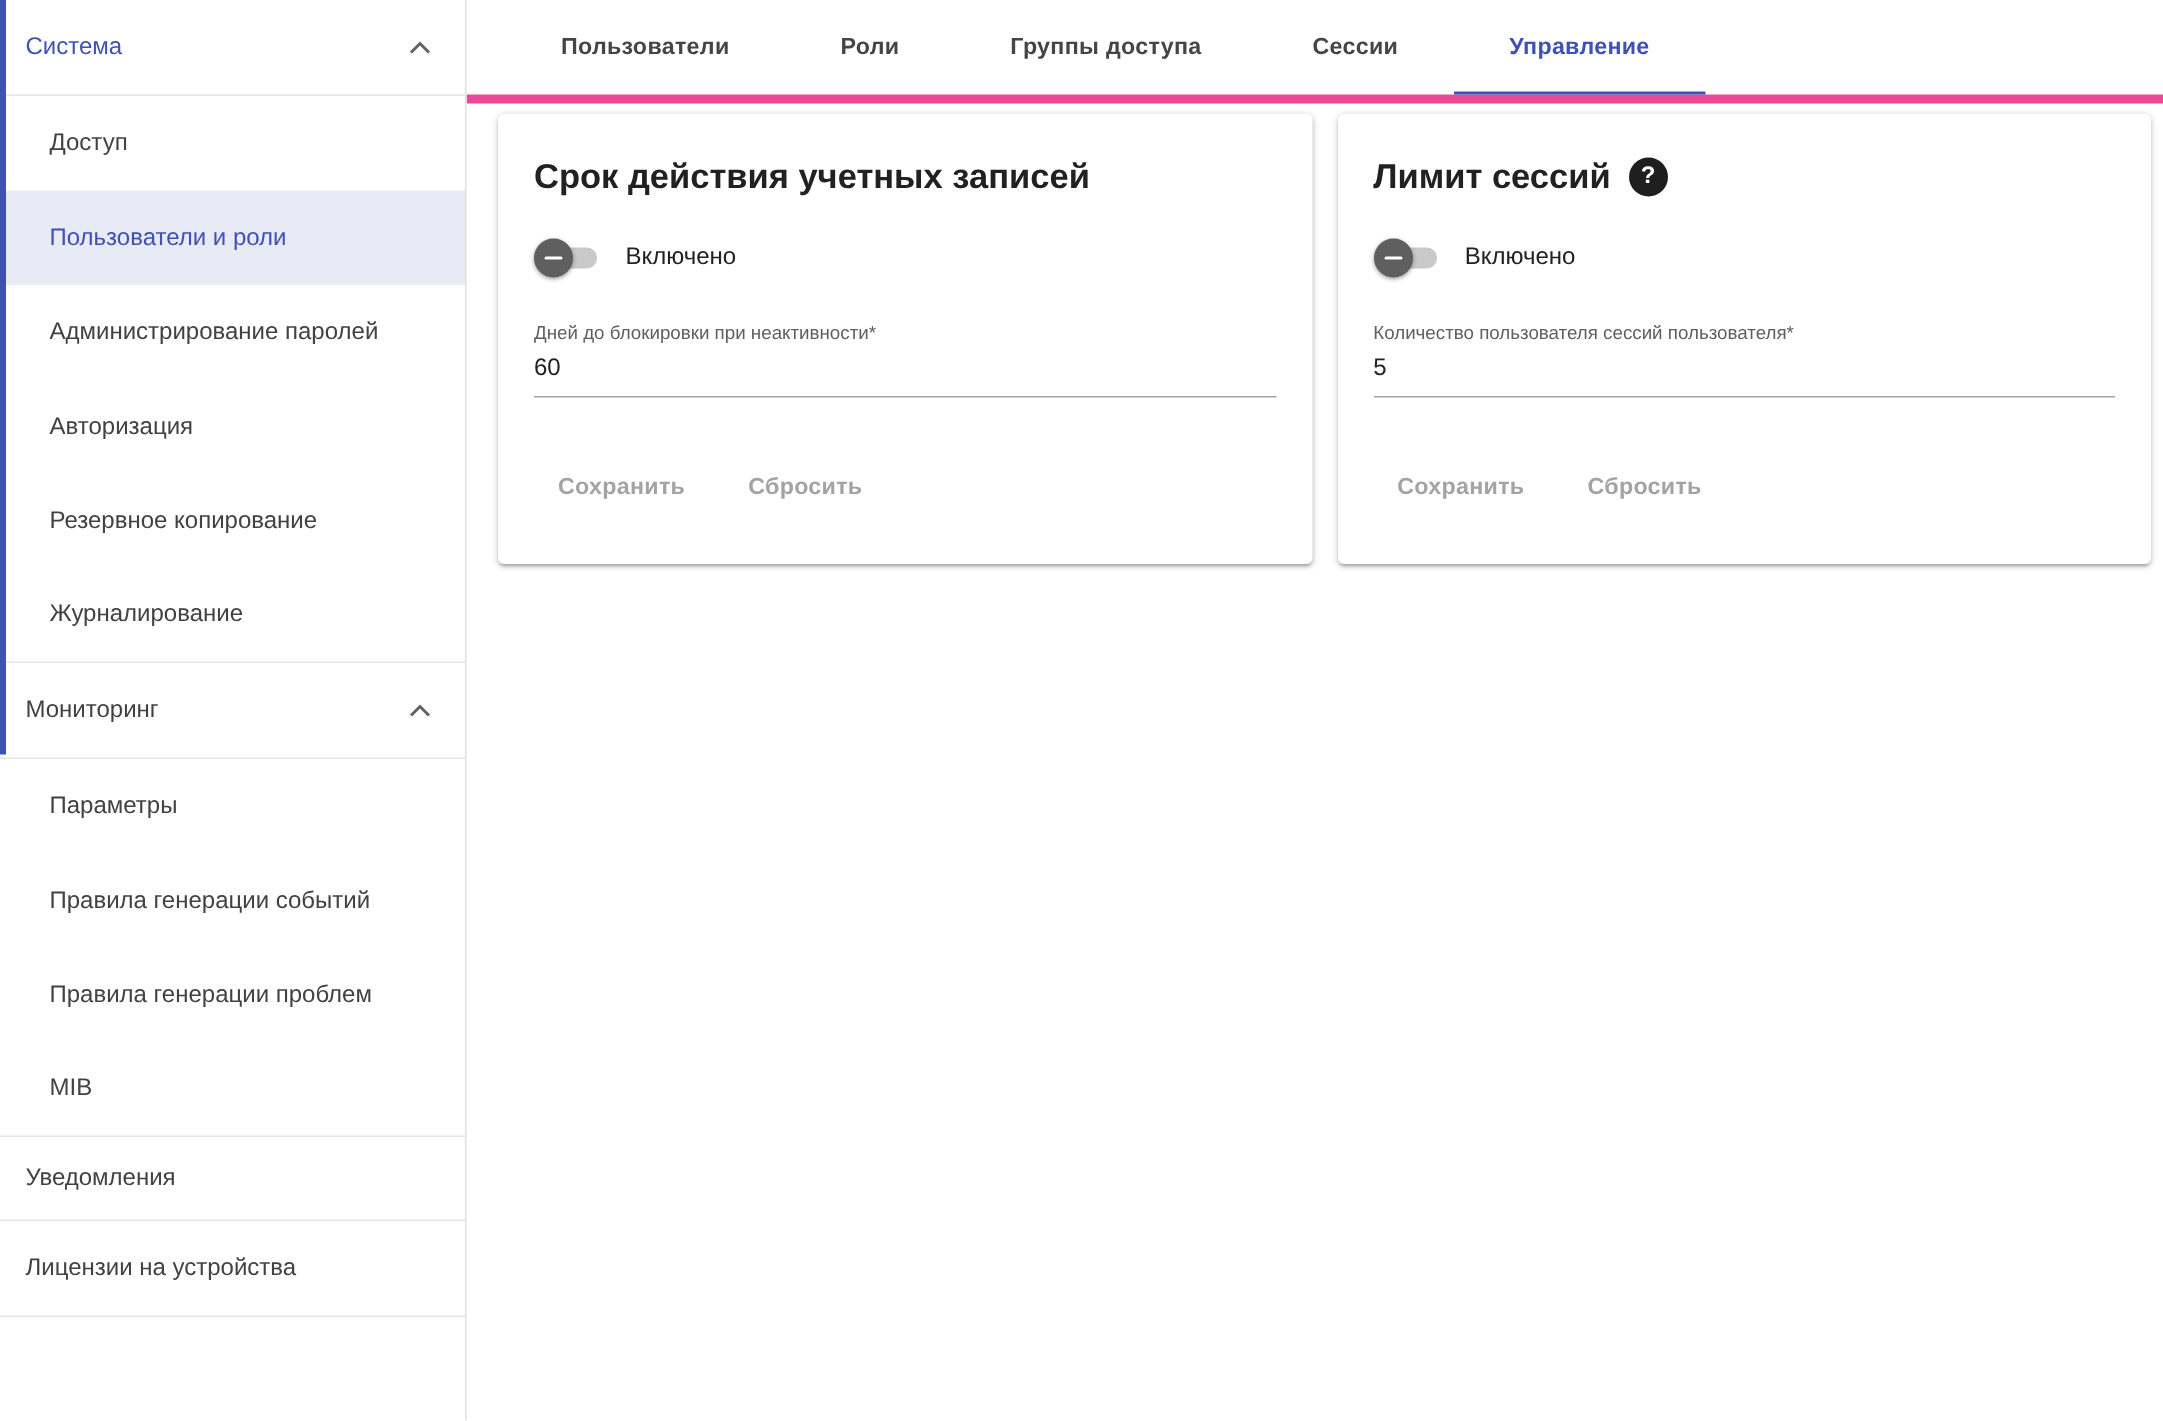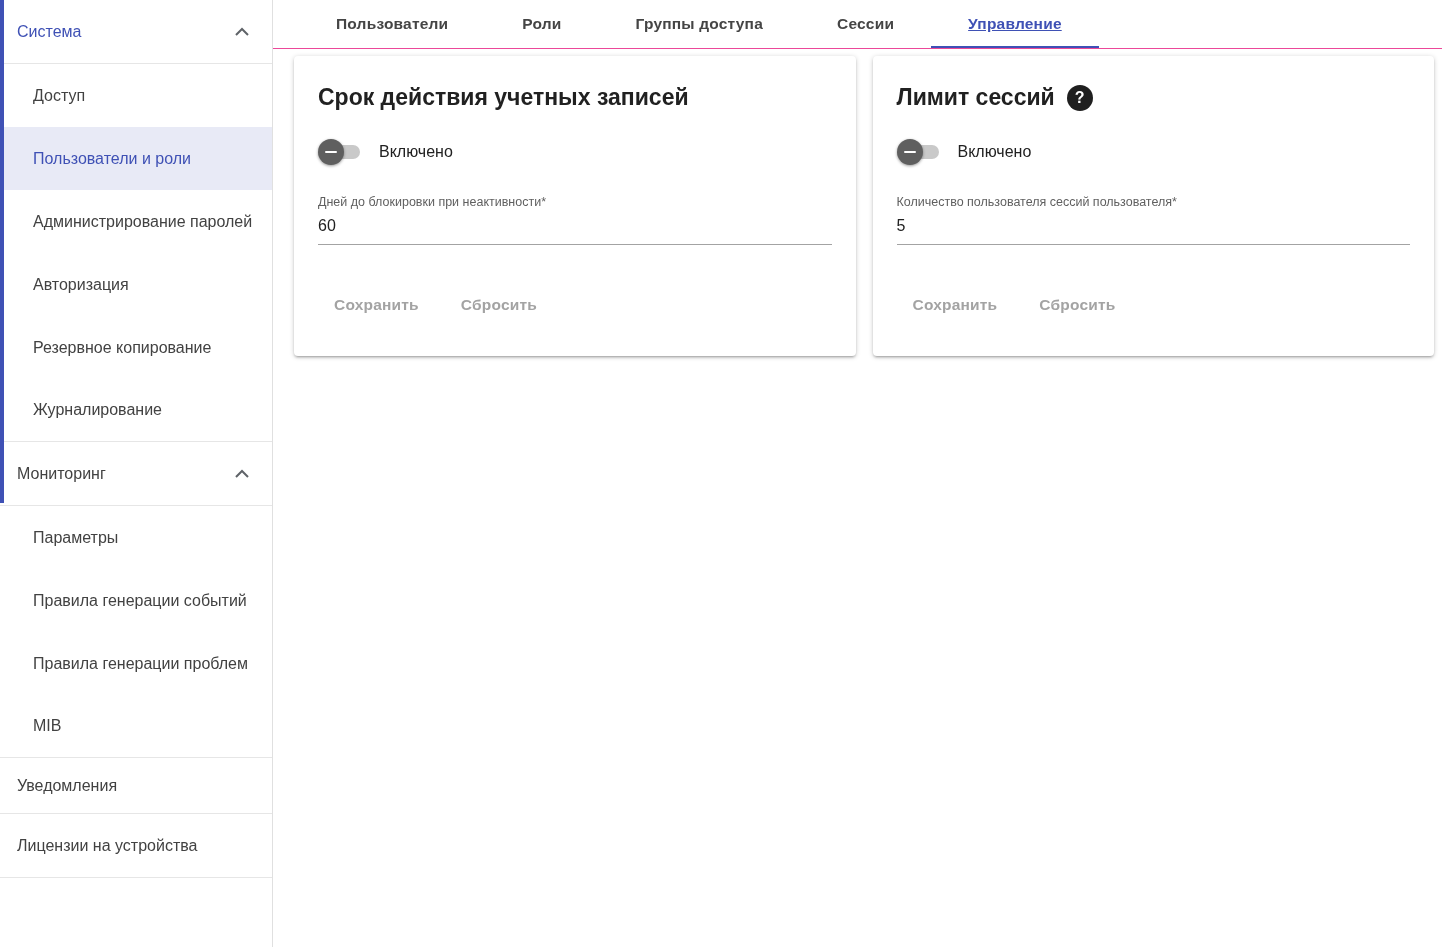--- a/index.html
+++ b/index.html
@@ -7,21 +7,21 @@
   body {
     font-family: "Liberation Sans", sans-serif;
     background:#ffffff;
     color:#424242;
     -webkit-font-smoothing:antialiased;
   }
   .app { display:flex; width:1442px; height:947px; overflow:hidden; background:#fff; }
 
   
   .sidebar {
-    width:273px; flex-shrink:0; position:relative;
+    width:311px; flex-shrink:0; position:relative;
     border-right:1px solid #e0e0e0; background:#fff;
   }
   .accent-stripe {
     position:absolute; left:0; top:0; width:4px; height:503px;
     background:#3f51b5; z-index:2;
   }
   .side-row {
     height:63px; display:flex; align-items:center;
     padding:0 18px 0 17px; font-size:16px; cursor:pointer;
     color:#424242; position:relative;
@@ -30,29 +30,29 @@
   .side-row.header.accent { color:#3f51b5; }
   .side-row.sub { padding-left:33px; }
   .side-row.selected { background:#e8eaf6; color:#3f51b5; }
   .div-b { border-bottom:1px solid #e6e6e6; }
   .side-row.short { height:56px; }
   .chev { width:24px; height:24px; display:flex; align-items:center; justify-content:center; }
 
   
   .main { flex:1; display:flex; flex-direction:column; background:#fff; min-width:0; }
   .tabs {
-    height:49px; display:flex; align-items:stretch;
-    border-bottom:1px solid #ec4899; padding-left:26px;text-align:center;
+    height:69px; display:flex; align-items:stretch;
+    border-bottom:6px solid #ec4899; padding-left:26px;text-align:center;
   }
   .tab {
     display:flex; align-items:center; padding:0 37px;
     font-size:15.5px; font-weight:700; color:#454545;
     cursor:pointer; letter-spacing:.2px;
   }
-  .tab.active { color:#3f51b5; box-shadow: inset 0 -2px 0 #3f51b5; text-decoration: underline; }
+  .tab.active { color:#3f51b5; box-shadow: inset 0 -2px 0 #3f51b5; }
 
   .content { display:flex; gap:17px; padding:7px 8px 0 21px; align-items:flex-start; }
 
   .card {
     flex:1; background:#fff; border-radius:4px;
     box-shadow:0 1px 5px rgba(0,0,0,0.2), 0 2px 2px rgba(0,0,0,0.12), 0 3px 1px -2px rgba(0,0,0,0.1);
     padding:22px 24px 10px 24px; min-height:300px;
   }
   .card-title {
     margin:6px 0 28px 0; font-size:23px; font-weight:700; color:#212121;

